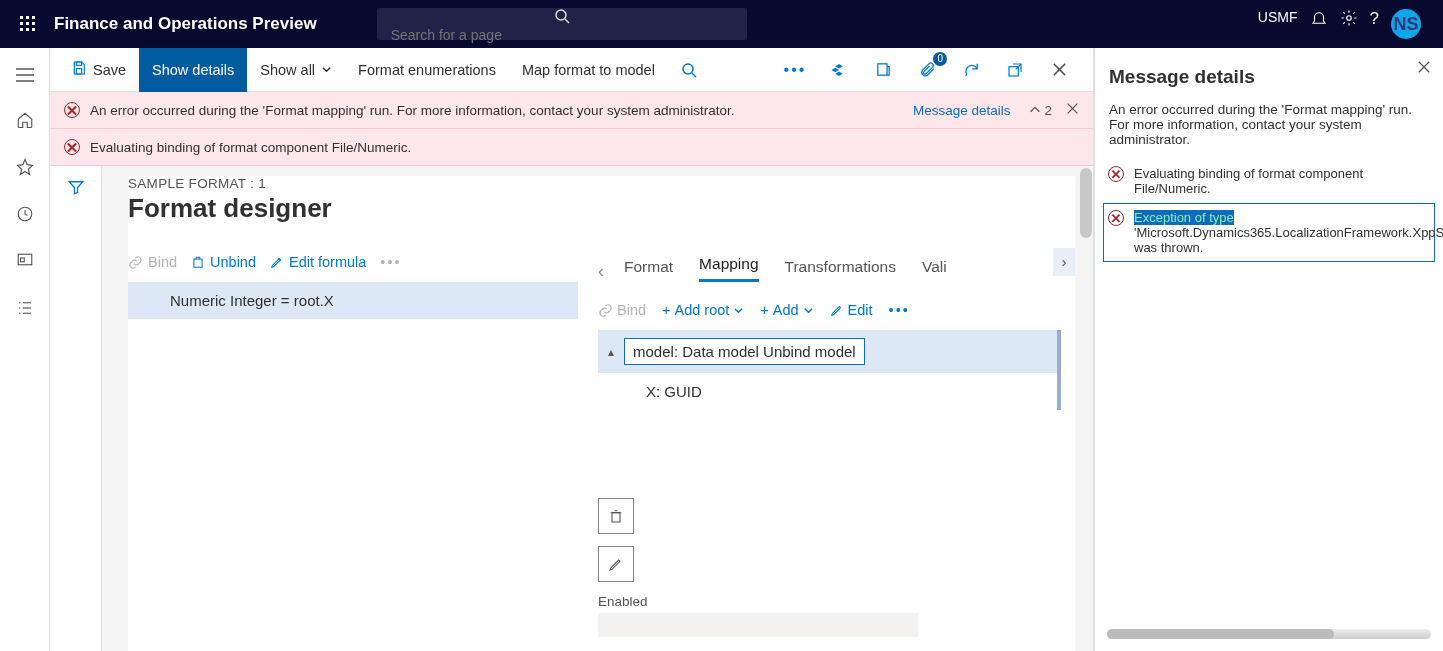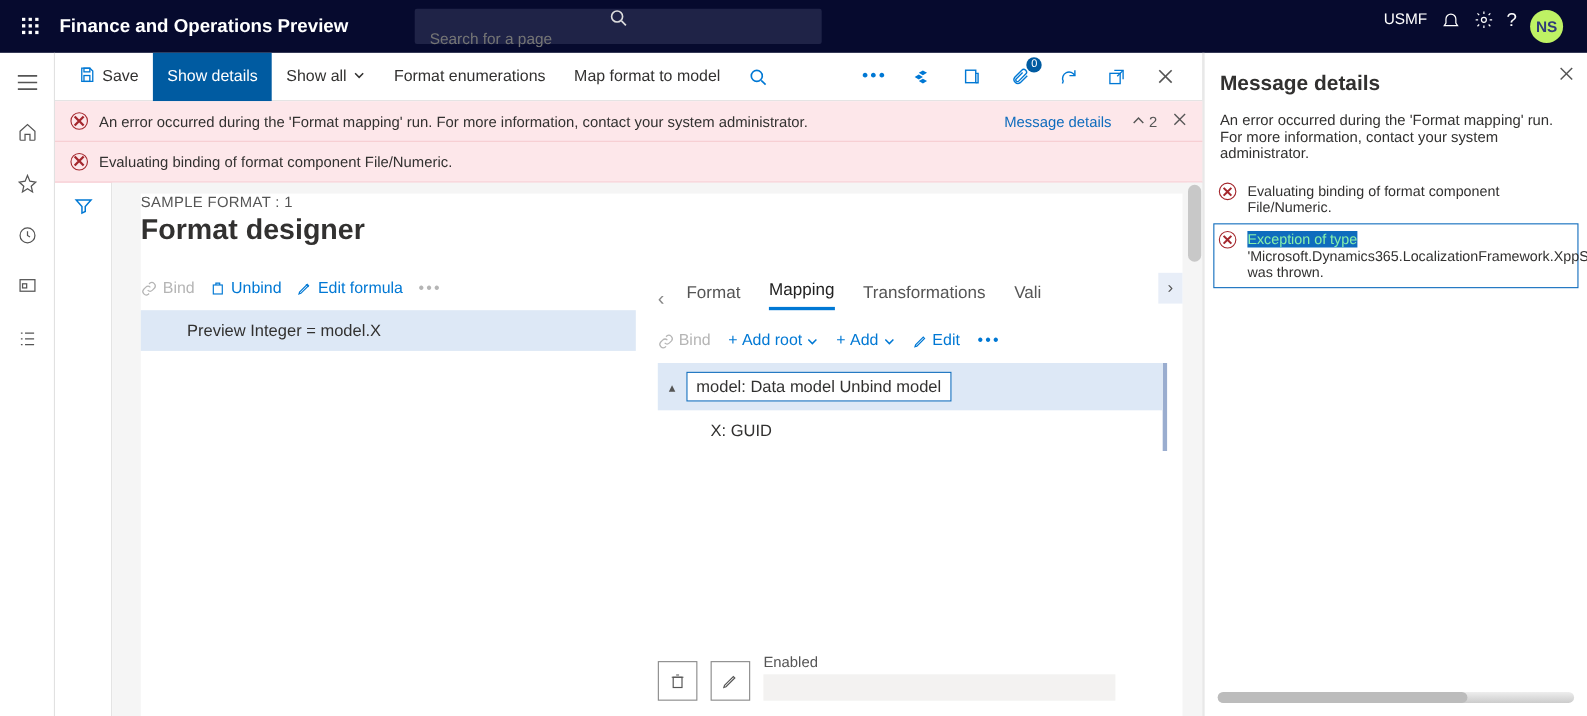--- a/index.html
+++ b/index.html
@@ -8,21 +8,21 @@
 
   
   .topbar { height: 48px; background: #060a2e; color: #fff; display: flex; align-items: center; padding: 0 8px; }
   .topbar .waffle { width: 40px; display: flex; justify-content: center; font-size: 18px; cursor: pointer; }
   .topbar .title { font-size: 17px; font-weight: 600; margin-left: 6px; }
   .topbar .searchbox { margin-left: 60px; width: 370px; height: 32px; background: #1f2347; border-radius: 2px; display: flex; align-items: center; padding: 0 10px; color: #ddd; flex-direction: column; }
   .topbar .searchbox input { background: transparent; border: none; outline: none; color: #fff; font-size: 14px; margin-left: 8px; width: 100%; }
   .topbar .right { margin-left: auto; display: flex; align-items: flex-start; gap: 12px; padding-right: 14px; }
   .topbar .company { font-size: 14px; font-weight: 400; }
   .topbar .iconbtn { cursor: pointer; font-size: 17px; }
-  .avatar { width: 30px; height: 30px; border-radius: 50%; background: #bef264; color: #2f3b7a; display: flex; align-items: center; justify-content: center; font-size: 14px; font-weight: 600; }
+  .avatar { width: 30px; height: 30px; border-radius: 50%; background: #0ea5e9; color: #2f3b7a; display: flex; align-items: center; justify-content: center; font-size: 18px; font-weight: 600; }
 
   
   .content { flex: 1; display: flex; min-height: 0; }
   .leftrail { width: 50px; border-right: 1px solid #e1e1e1; display: flex; flex-direction: column; align-items: center; padding-top: 18px; gap: 24px; color: #555; }
   .leftrail .railbtn { cursor: pointer; font-size: 18px; }
 
   .mainarea { flex: 1; display: flex; flex-direction: column; min-width: 0; border-right: 1px solid #e1e1e1; }
 
   
   .actionpane { height: 44px; border-bottom: 1px solid #e1e1e1; display: flex; align-items: center; padding: 0 8px; gap: 0; }
@@ -67,21 +67,21 @@
   .treecmds { height: 40px; display: flex; align-items: center; gap: 16px; font-size: 14.5px; margin-top: 8px; }
   .treecmds .cmd { color: #0078d4; cursor: pointer; display:flex; align-items:center; gap:4px;}
   .treecmds .cmd.disabled { color: #b5b5b5; }
 
   .treeitem { background: #dde8f6; padding: 8px 10px; display: flex; align-items: center; gap: 10px; font-size: 15px; position:relative; }
   .treeitem .caret { font-size: 12px; color: #555; }
   .treeitem .label { background: #fff; border: 1px solid #0f6cbd; padding: 4px 8px; }
   .treechild { padding: 10px 10px 10px 48px; font-size: 15px; }
   .treeblock { border-right: 4px solid #9aadcf; margin-right: 14px; }
 
-  .propsrow { display: flex; align-items: flex-end; gap: 12px; margin-top: auto; padding: 14px 0; }
+  .propsrow { display: flex; align-items: flex-start; gap: 12px; margin-top: auto; padding: 14px 0; flex-direction: column; }
   .iconbox { width: 36px; height: 36px; border: 1px solid #888; display: flex; align-items: center; justify-content: center; cursor: pointer; color: #555; font-size: 16px; }
   .proplabel { font-size: 13.5px; color: #555; }
   .propval { width: 320px; height: 24px; background: #f3f2f1; margin-top: 4px; }
 
   .details { padding: 14px 0 8px; font-size: 13.5px; font-weight: 700; letter-spacing: 0.3px; color:#333;}
   .details::before { content: "\25B8 "; color:#555; font-size:11px; }
 
   
   .msgpane { width: 349px; border-left: 1px solid #e1e1e1; display: flex; flex-direction: column; padding: 10px 8px; position:relative; }
   .msgpane h2 { font-size: 19px; font-weight: 600; margin: 8px 6px 14px; }
@@ -318,21 +318,21 @@
                 </span>
                 <span class="cmd active">
                   <svg width="14" height="14" viewBox="0 0 24 24" fill="none" stroke="currentColor" stroke-width="1.8">
                       <path d="M3 21l3-1 12-12-2-2L4 18l-1 3z"></path>
                       <path d="M14 6l4 4"></path>
                     </svg>
                   <span>Edit formula</span>
                 </span>
                 <span class="cmd disabled" style="letter-spacing:2px">•••</span>
               </div>
-              <div class="bindingrow">Preview Integer = model.X</div>
+              <div class="bindingrow">Numeric Integer = root.X</div>
               <div style="flex:1"></div>
             </div>
 
             <div class="rightpane">
               <div class="tabstrip">
                 <span class="back">‹</span>
                 <span class="tab">Format</span>
                 <span class="tab active">Mapping</span>
                 <span class="tab">Transformations</span>
                 <span class="tab">Vali</span>

